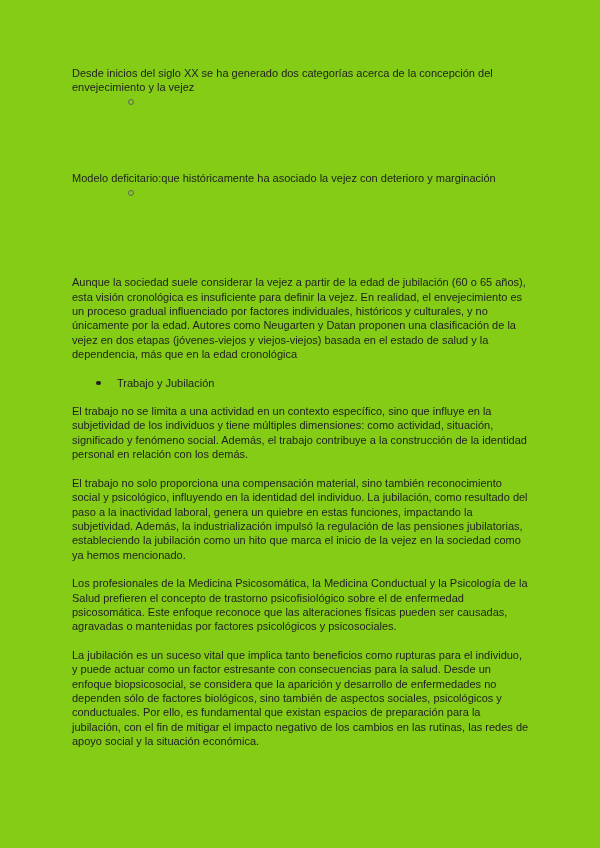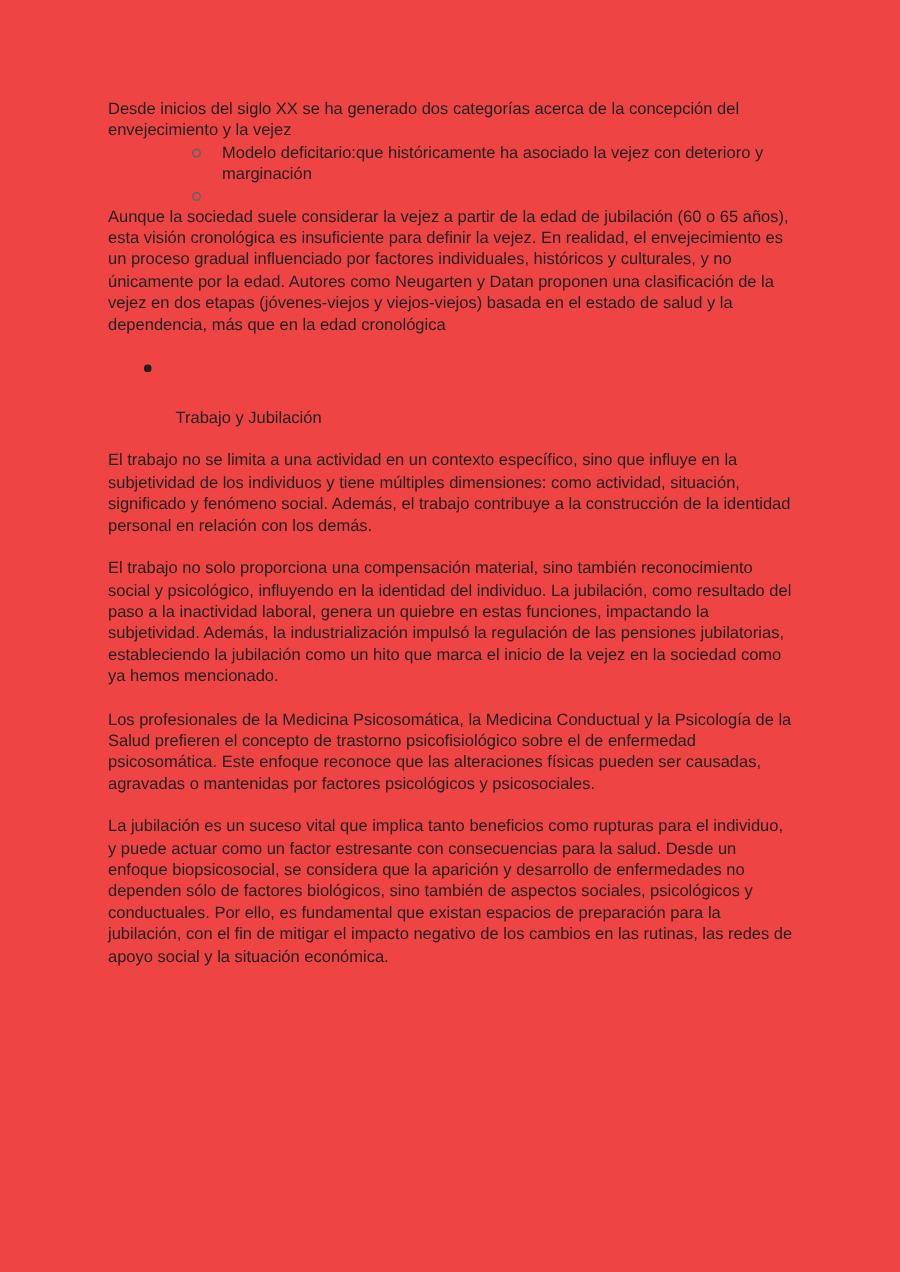--- a/index.html
+++ b/index.html
@@ -4,38 +4,38 @@
 <style>
   html, body {
     margin: 0;
     padding: 0;
     background: #ffffff;
   }
   .doc-page {
     position: relative;
     width: 600px;
     height: 848px;
-    background: #ef4444;
+    background: #84cc16;
     overflow: hidden;
     font-family: "Liberation Sans", "DejaVu Sans", sans-serif;
   }
   .doc-content {
     position: absolute;
     left: 72px;
     top: 66px;
     width: 458px;
     font-size: 11px;
     line-height: 14.4px;
     color: #1f1f1f;
     text-align: left;
   }
   .block { margin: 0 0 14px 0; }
   .para-line { margin: 0; }
   
-  .sub-item { display: flex; }
+  .sub-item { display: flex; flex-direction: column; }
   .sub-marker-box {
     flex: 0 0 76px;
     position: relative;
   }
   .hollow-dot {
     position: absolute;
     left: 56px;
     top: 4.5px;
     width: 4px;
     height: 4px;
@@ -55,21 +55,21 @@
   }
   .filled-dot {
     position: absolute;
     left: 24px;
     top: 5px;
     width: 4.5px;
     height: 4.5px;
     border-radius: 50%;
     background: #1f1f1f;
   }
-  .heading-text { flex: 1 1 auto; margin-top: 34px; }
+  .heading-text { flex: 1 1 auto; }
 </style>
 </head>
 <body>
 
 <div class="doc-page">
   <div class="doc-content">
 
     <div class="block">
       <div class="para-line">Desde inicios del siglo XX se ha generado dos categorías acerca de la concepción del envejecimiento y la vejez</div>
       <div class="sub-item">

